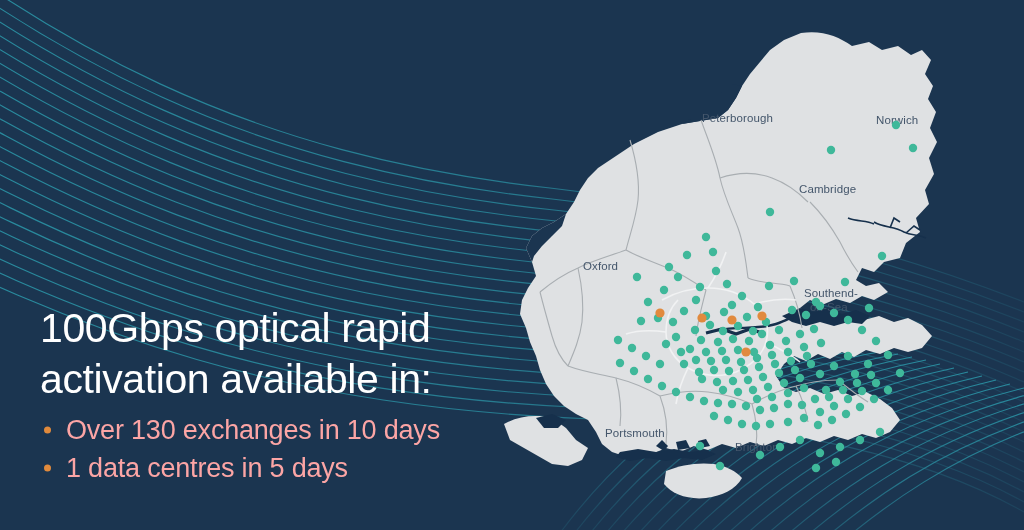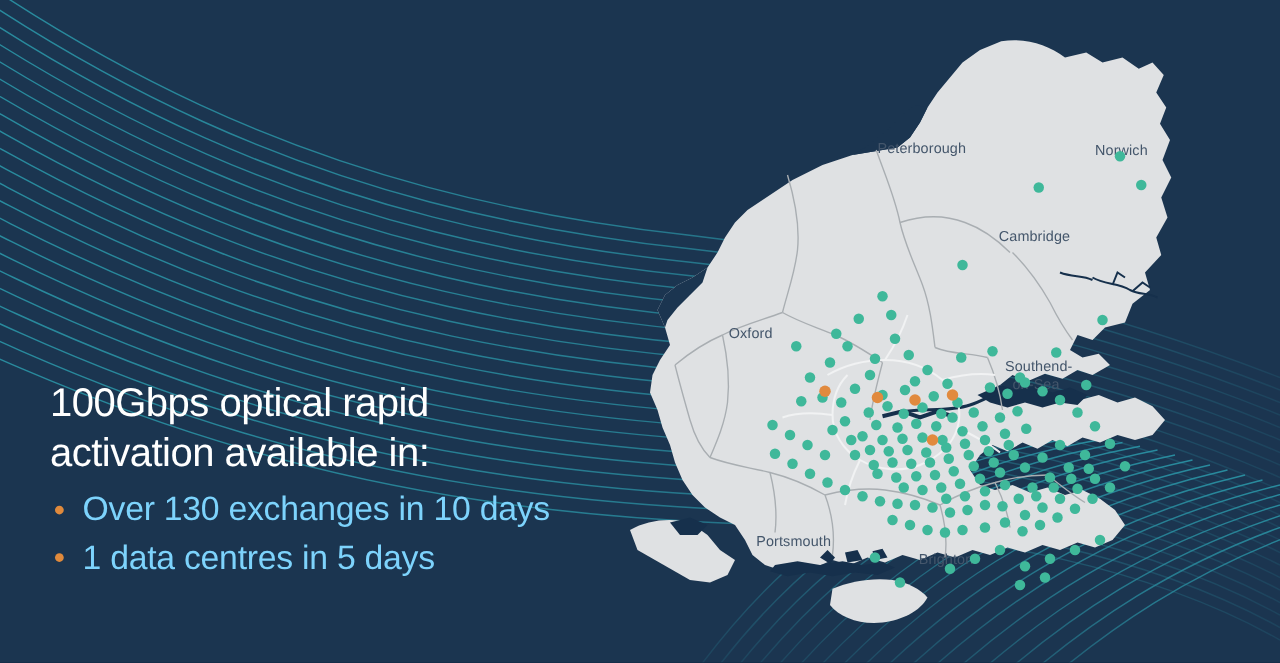--- a/index.html
+++ b/index.html
@@ -37,35 +37,35 @@
 
   
   .copy {
     position: absolute;
     left: 40px;
     top: 303px;
     width: 470px;
   }
   .headline {
     color: #ffffff;
-    font-size: 32px;
+    font-size: 41px;
     line-height: 1.24;
     font-weight: 400;
     letter-spacing: -0.4px;
     margin: 0 0 6px 0;
     white-space: pre-line;
   }
   .bullets {
     list-style: none;
     margin: 0;
     padding: 0;
   }
   .bullets li {
     position: relative;
-    color: #7dd3fc;
+    color: #fca5a5;
     font-size: 27px;
     line-height: 1.42;
     padding-left: 26px;
     letter-spacing: -0.2px;
   }
   .bullets li .dot {
     position: absolute;
     left: 4px;
     top: 50%;
     transform: translateY(-50%);

